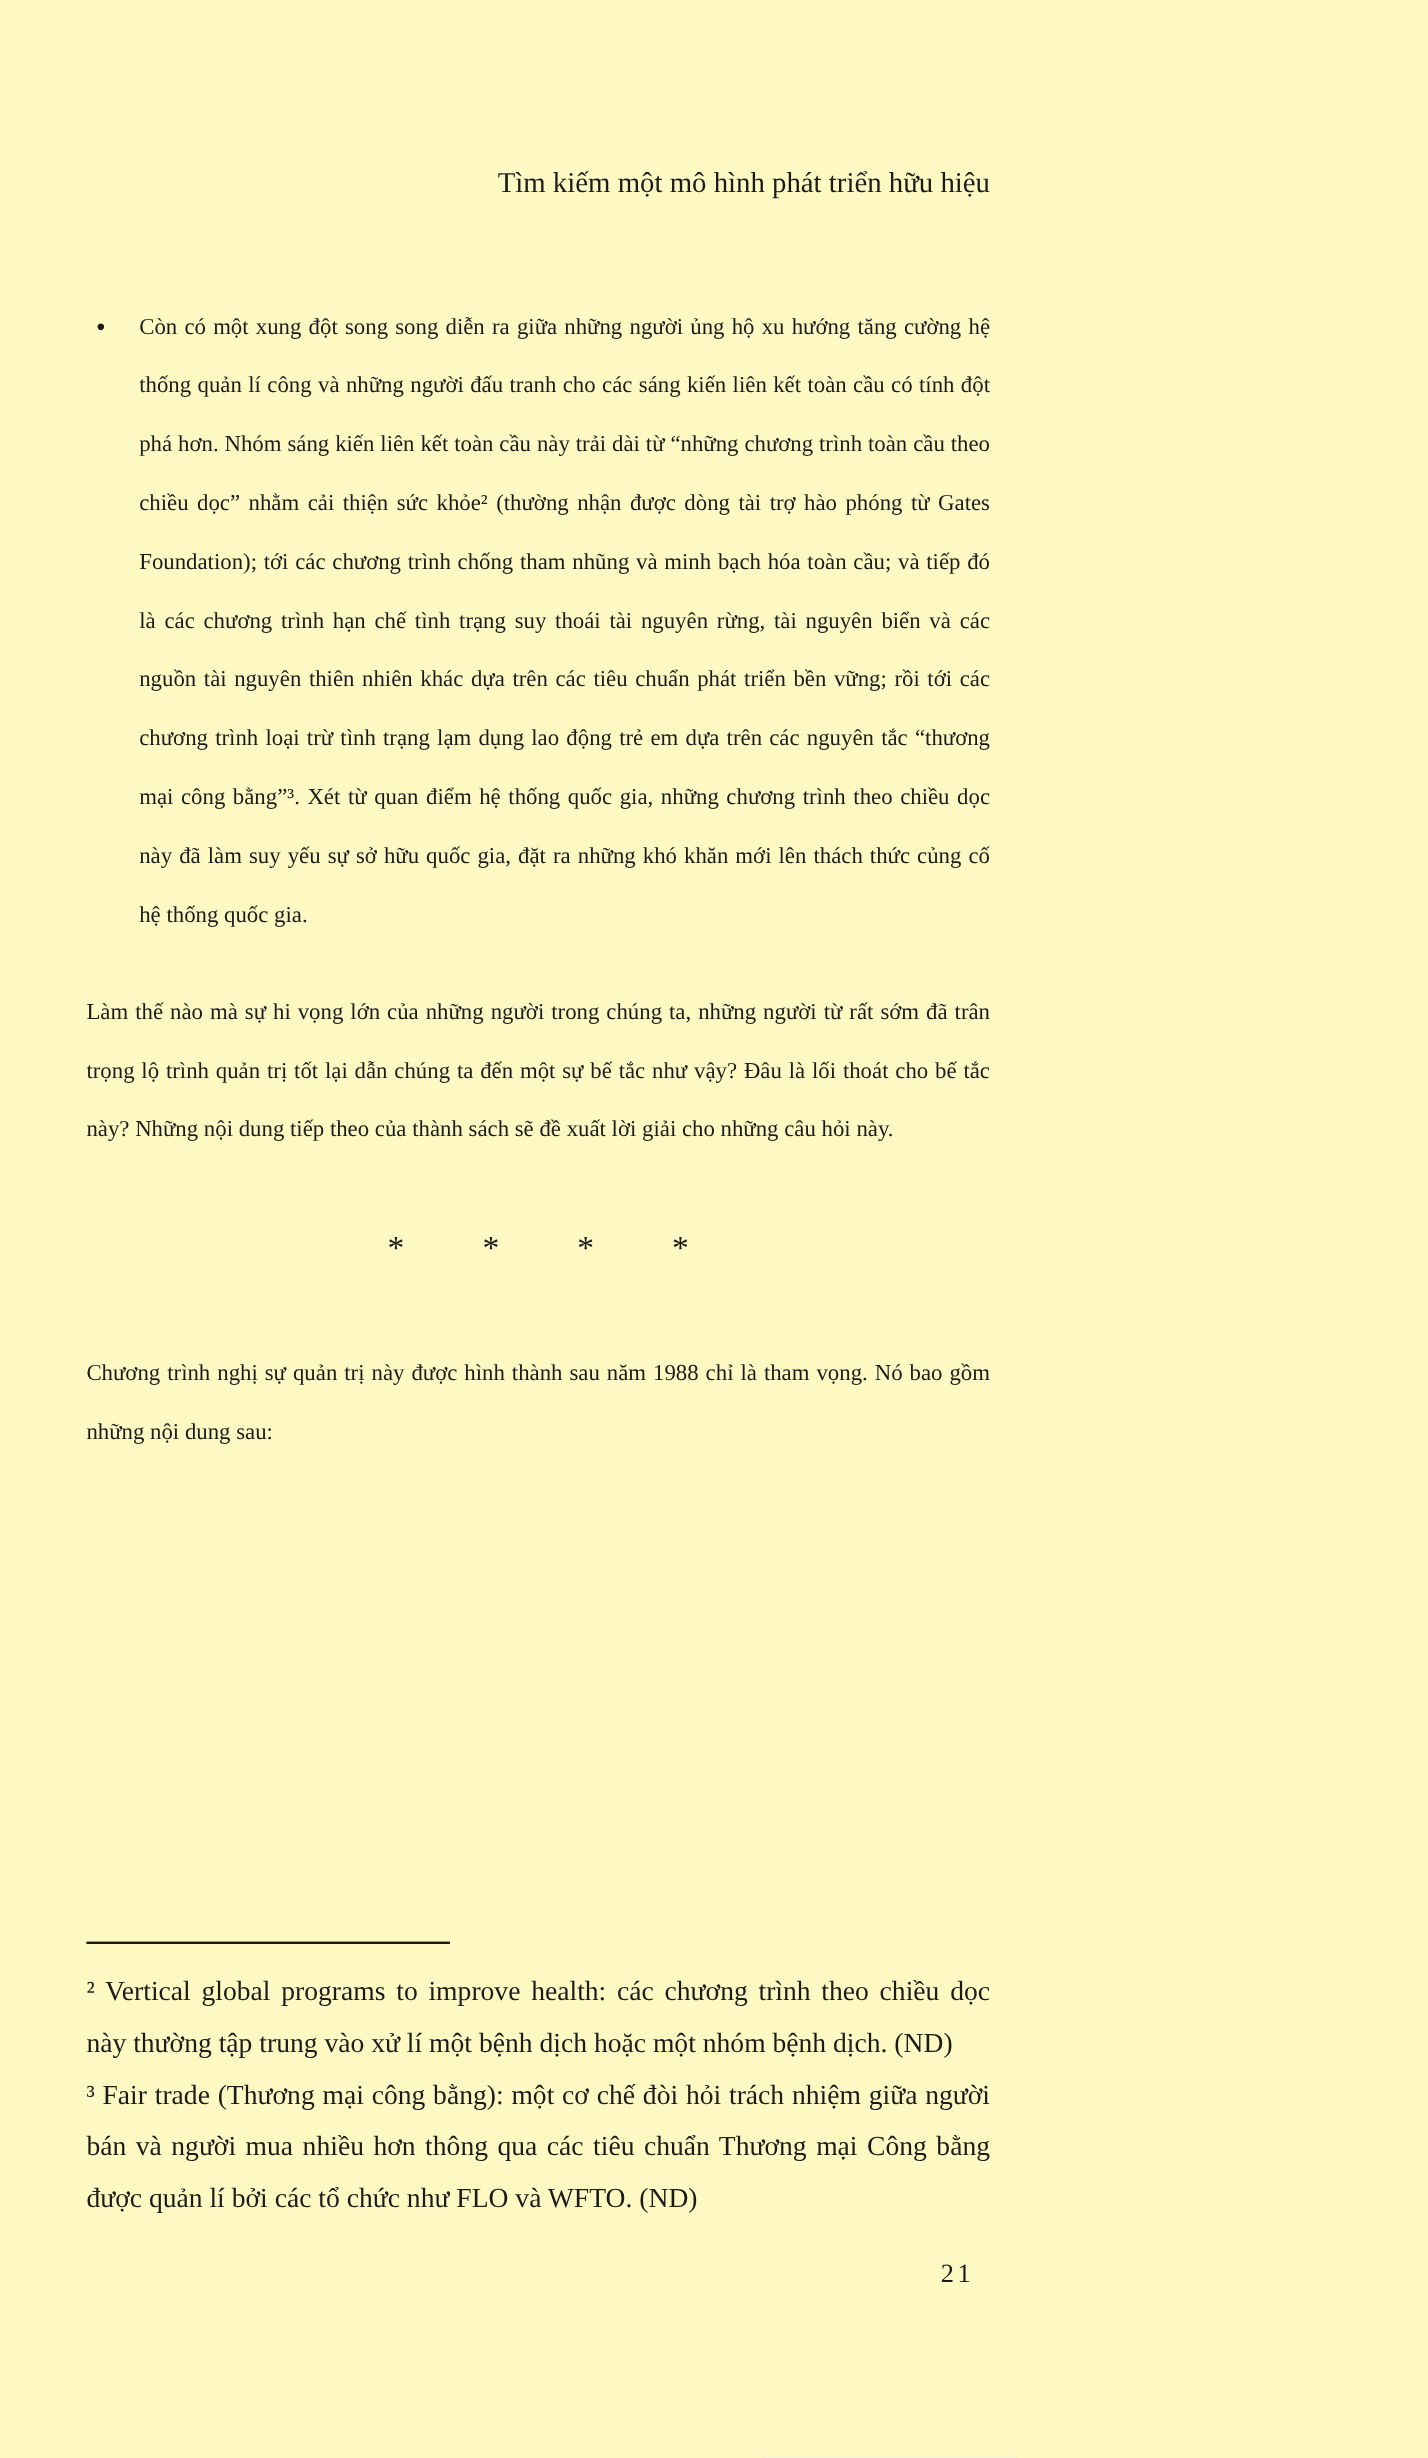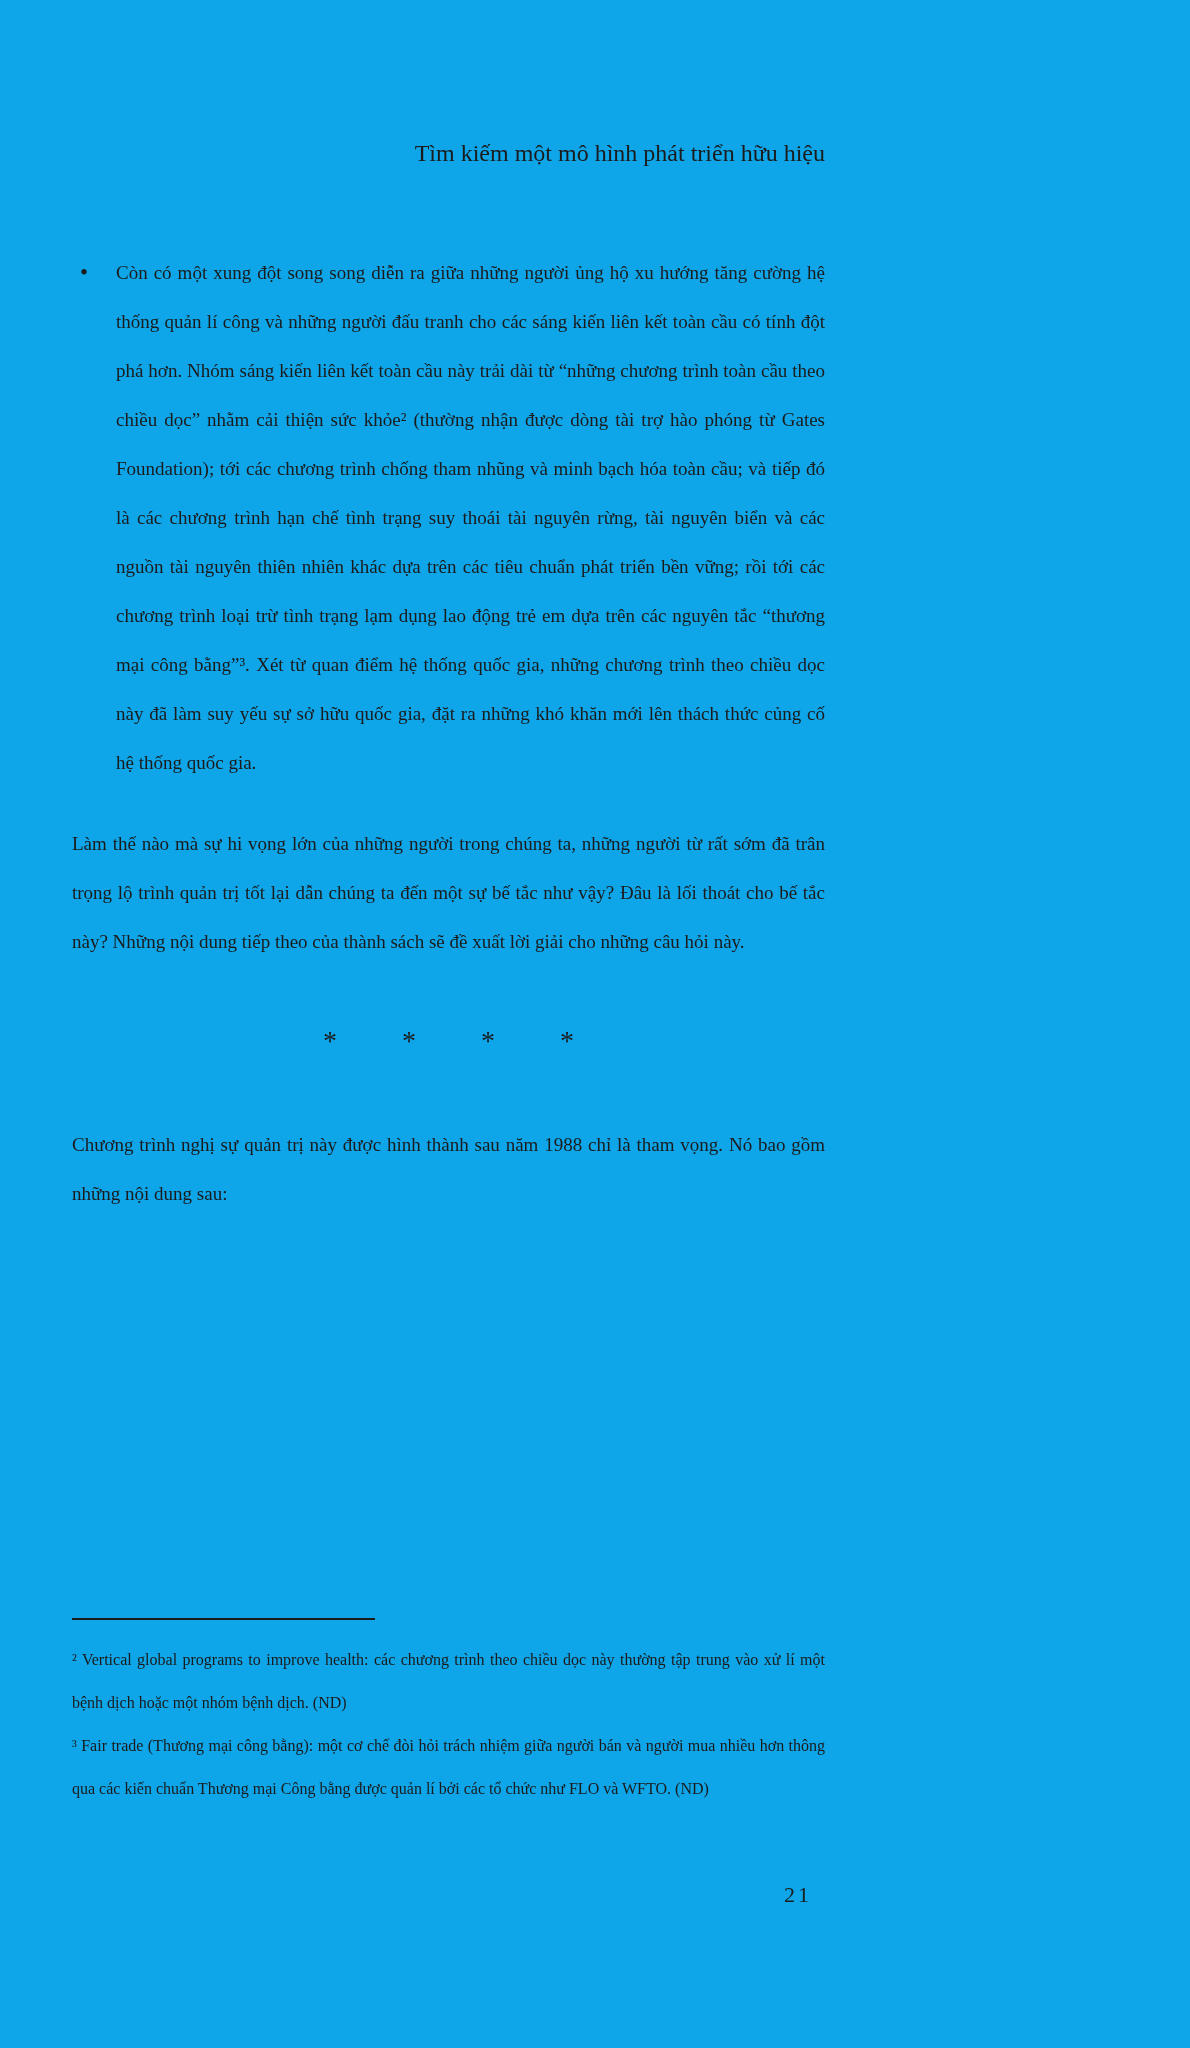--- a/index.html
+++ b/index.html
@@ -5,21 +5,21 @@
   html, body {
     margin: 0;
     padding: 0;
     background: #e8e8e8;
   }
   .page {
     position: relative;
     width: 1190px;
     height: 2048px;
     margin: 0 auto;
-    background: #0ea5e9;
+    background: #fef9c3;
     color: #1b1b1b;
     font-family: "Liberation Serif", "DejaVu Serif", serif;
     overflow: hidden;
     text-decoration: underline;
   }
   .content {
     position: absolute;
     left: 72px;
     top: 138px;
     width: 753px;
@@ -69,21 +69,21 @@
     top: 1618px;
     width: 753px;
   }
   .footnote-rule {
     width: 303px;
     height: 0;
     border-top: 2px solid #1b1b1b;
     margin-bottom: 18px;
   }
   .footnote {
-    font-size: 16px;
+    font-size: 23px;
     line-height: 43px;
     text-align: justify;
     margin: 0;
   }
   .page-number-row {
     position: absolute;
     left: 72px;
     top: 1882px;
     width: 740px;
     text-align: right;
@@ -111,20 +111,20 @@
 
     <div class="separator">* * * *</div>
 
     <p class="body-text para">Chương trình nghị sự quản trị này được hình thành sau năm 1988 chỉ là tham vọng. Nó bao gồm những nội dung sau:</p>
 
   </div>
 
   <div class="footnotes-block">
     <div class="footnote-rule"></div>
     <p class="footnote">² Vertical global programs to improve health: các chương trình theo chiều dọc này thường tập trung vào xử lí một bệnh dịch hoặc một nhóm bệnh dịch. (ND)</p>
-    <p class="footnote">³ Fair trade (Thương mại công bằng): một cơ chế đòi hỏi trách nhiệm giữa người bán và người mua nhiều hơn thông qua các kiến chuẩn Thương mại Công bằng được quản lí bởi các tổ chức như FLO và WFTO. (ND)</p>
+    <p class="footnote">³ Fair trade (Thương mại công bằng): một cơ chế đòi hỏi trách nhiệm giữa người bán và người mua nhiều hơn thông qua các tiêu chuẩn Thương mại Công bằng được quản lí bởi các tổ chức như FLO và WFTO. (ND)</p>
   </div>
 
   <div class="page-number-row">
     <span class="page-number">21</span>
   </div>
 
 </div>
 
 </body></html>

